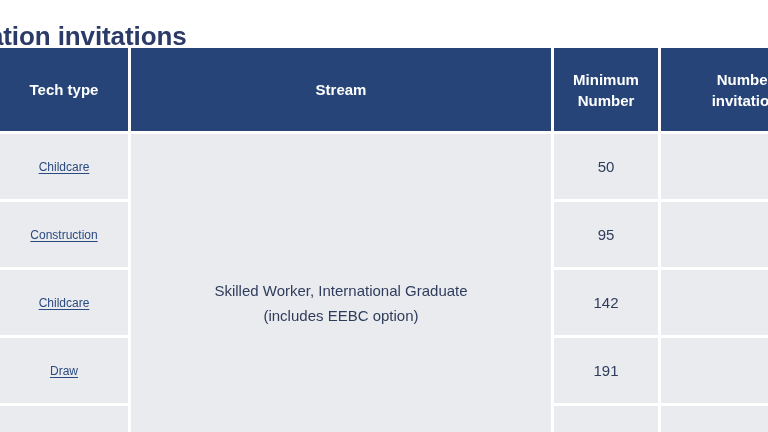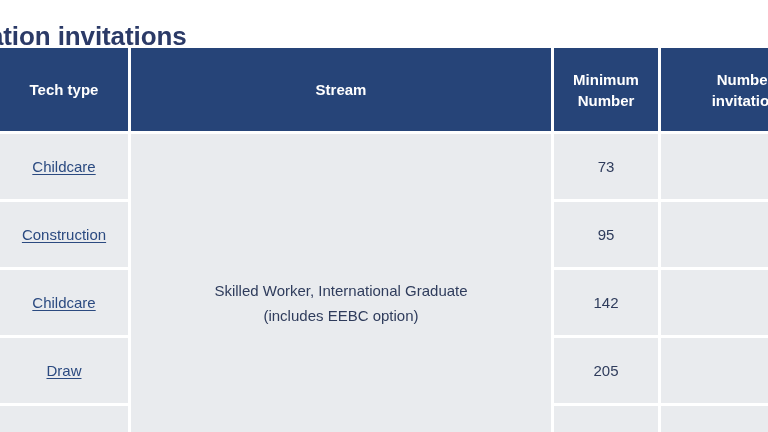--- a/index.html
+++ b/index.html
@@ -104,21 +104,21 @@
 
   tbody td.td-num {
     text-align: right;
     padding-right: 14px;
   }
 
   a.draw-link {
     color: #2b4a80;
     text-decoration: underline;
     text-underline-offset: 2px;
-    font-size: 15px;
+    font-size: 12px;
     line-height: 23px;
     cursor: pointer;
   }
 
   .stream-line { display: block; }
 </style>
 </head>
 <body>
 
 <div class="page">
@@ -149,42 +149,42 @@
       </thead>
       <tbody>
         <tr>
           <td class="td-draw">
             <a class="draw-link">Childcare</a>
           </td>
           <td class="td-stream" rowspan="5">
             <span class="stream-line">Skilled Worker, International Graduate</span>
             <span class="stream-line">(includes EEBC option)</span>
           </td>
-          <td class="td-score">73</td>
+          <td class="td-score">50</td>
           <td class="td-num">9</td>
         </tr>
         <tr>
           <td class="td-draw">
             <a class="draw-link">Construction</a>
           </td>
           <td class="td-score">95</td>
           <td class="td-num">10</td>
         </tr>
         <tr>
           <td class="td-draw">
             <a class="draw-link">Childcare</a>
           </td>
           <td class="td-score">142</td>
           <td class="td-num">14</td>
         </tr>
         <tr>
           <td class="td-draw">
             <a class="draw-link">Draw</a>
           </td>
-          <td class="td-score">205</td>
+          <td class="td-score">191</td>
           <td class="td-num">34</td>
         </tr>
         <tr>
           <td class="td-draw">
             <a class="draw-link">Veterinary care</a>
           </td>
           <td class="td-score">80</td>
           <td class="td-num">&lt;5</td>
         </tr>
       </tbody>

